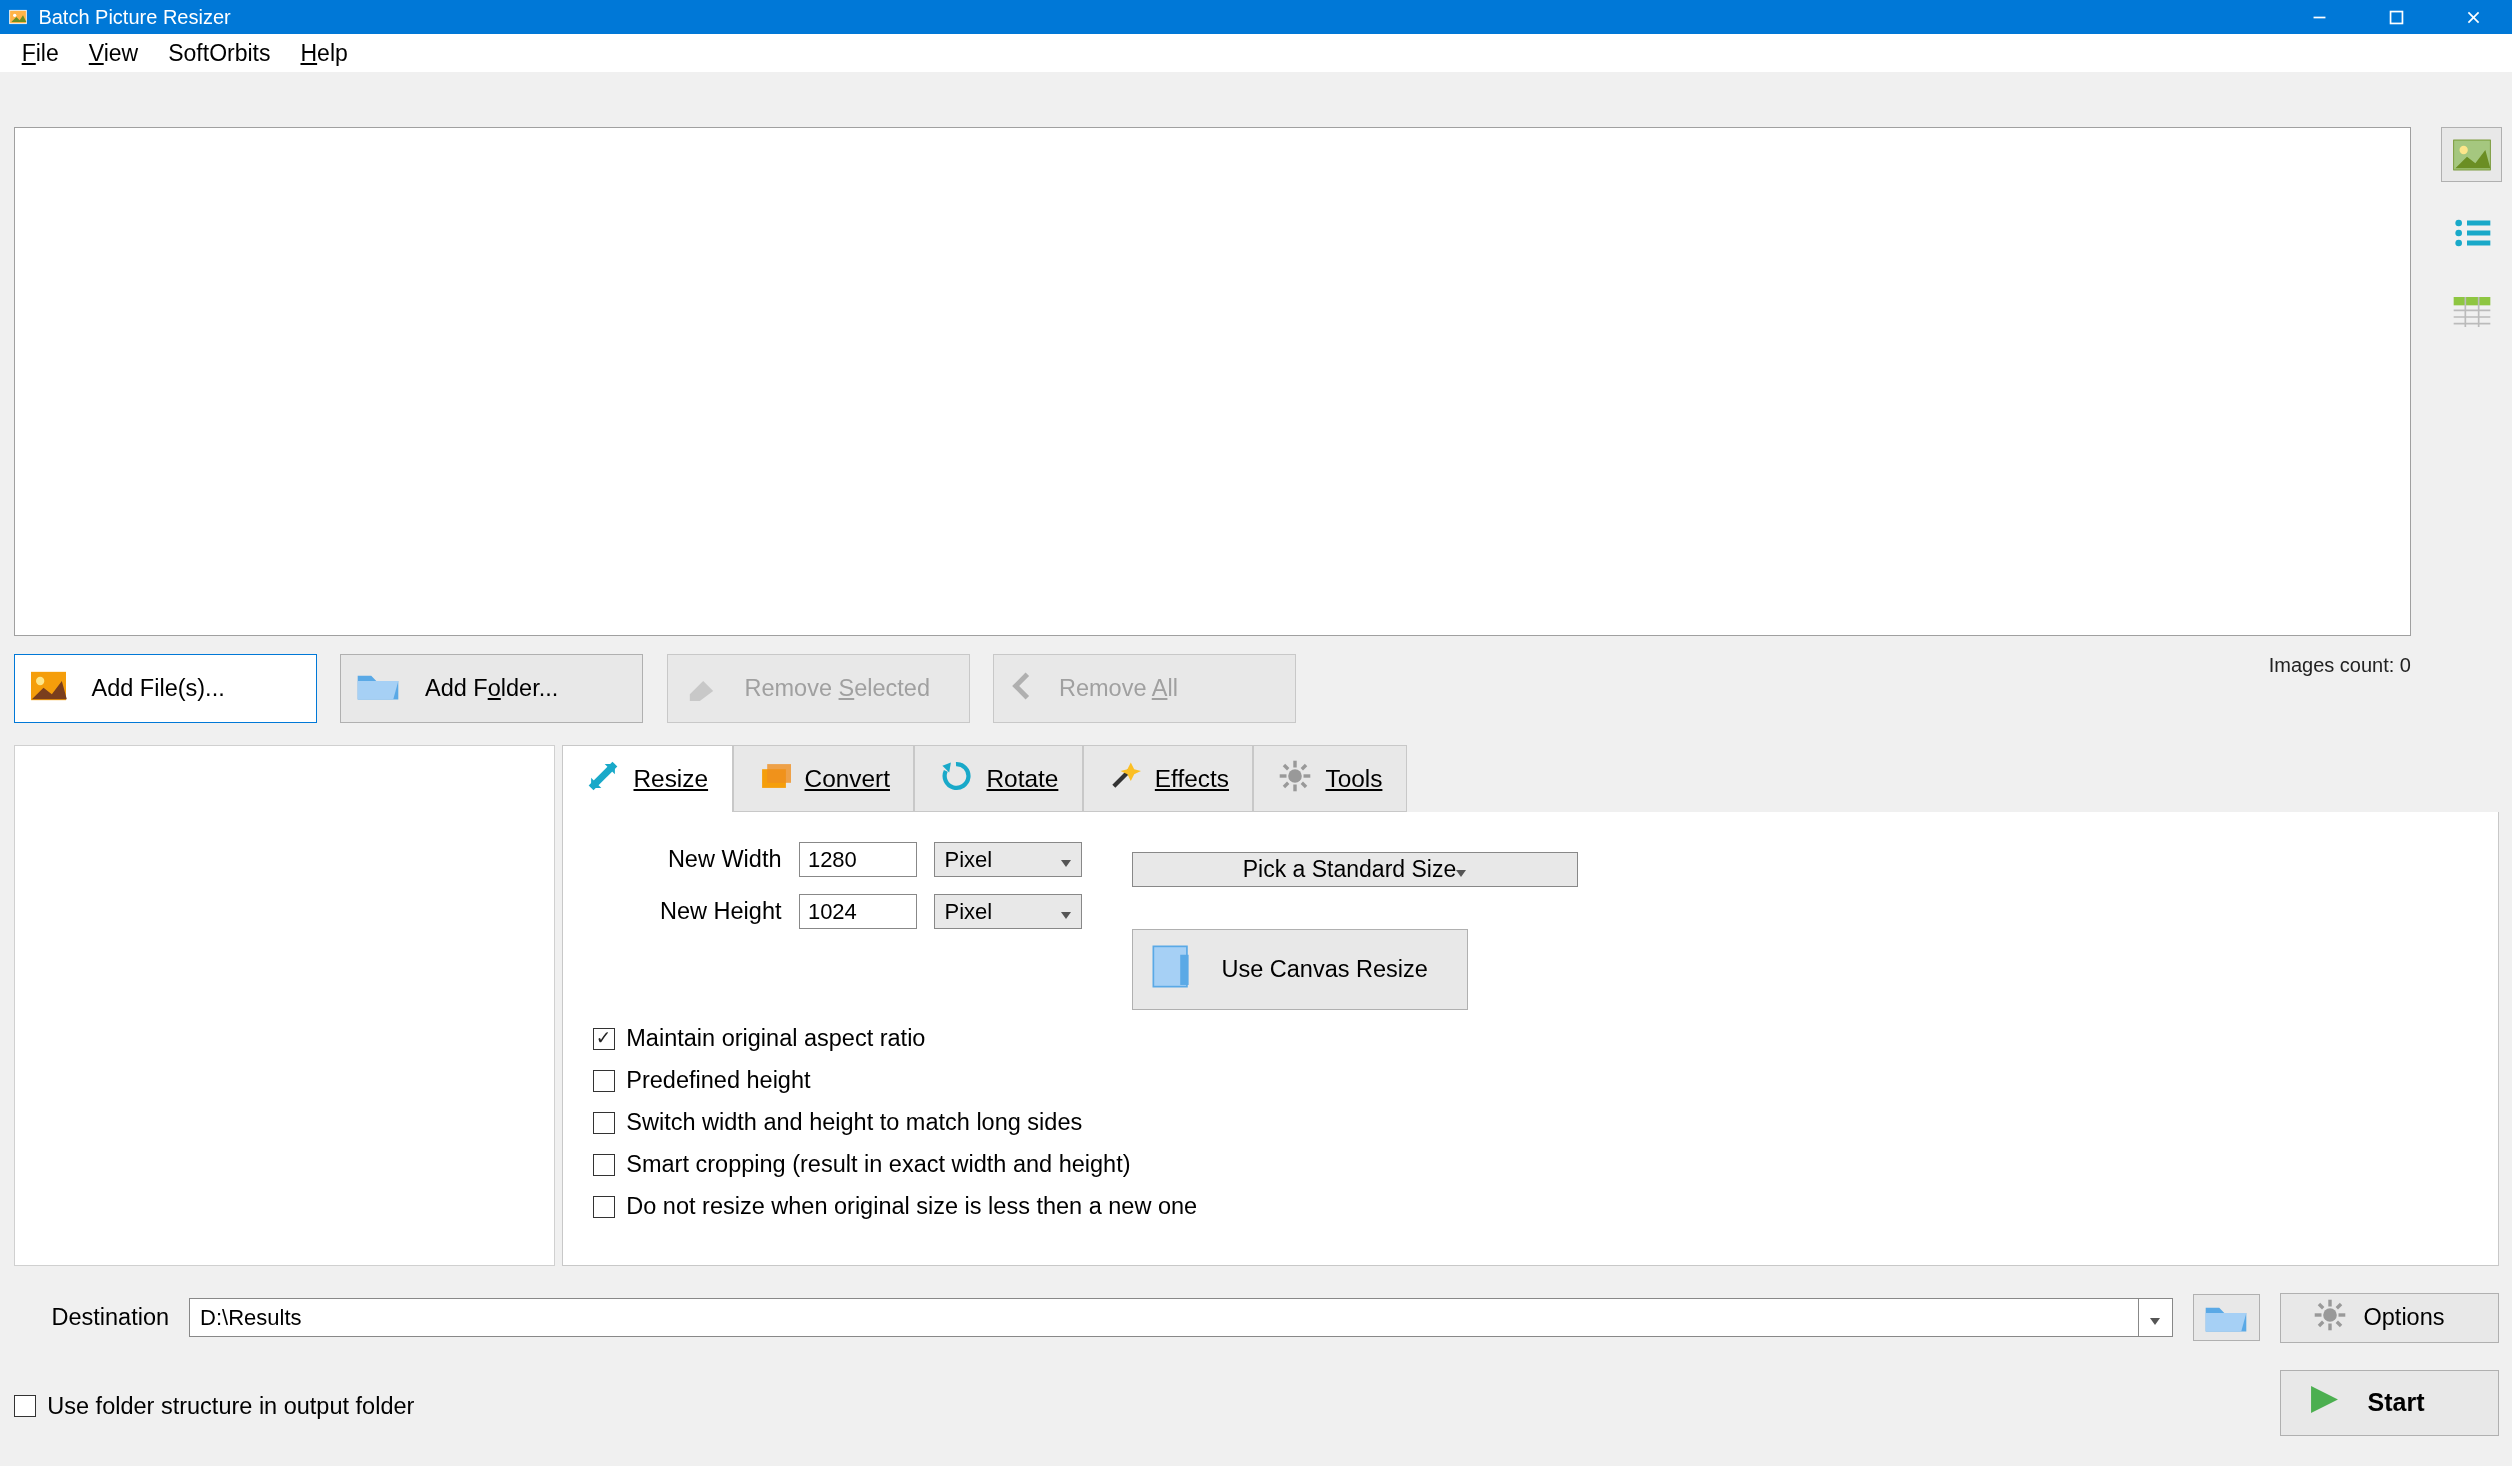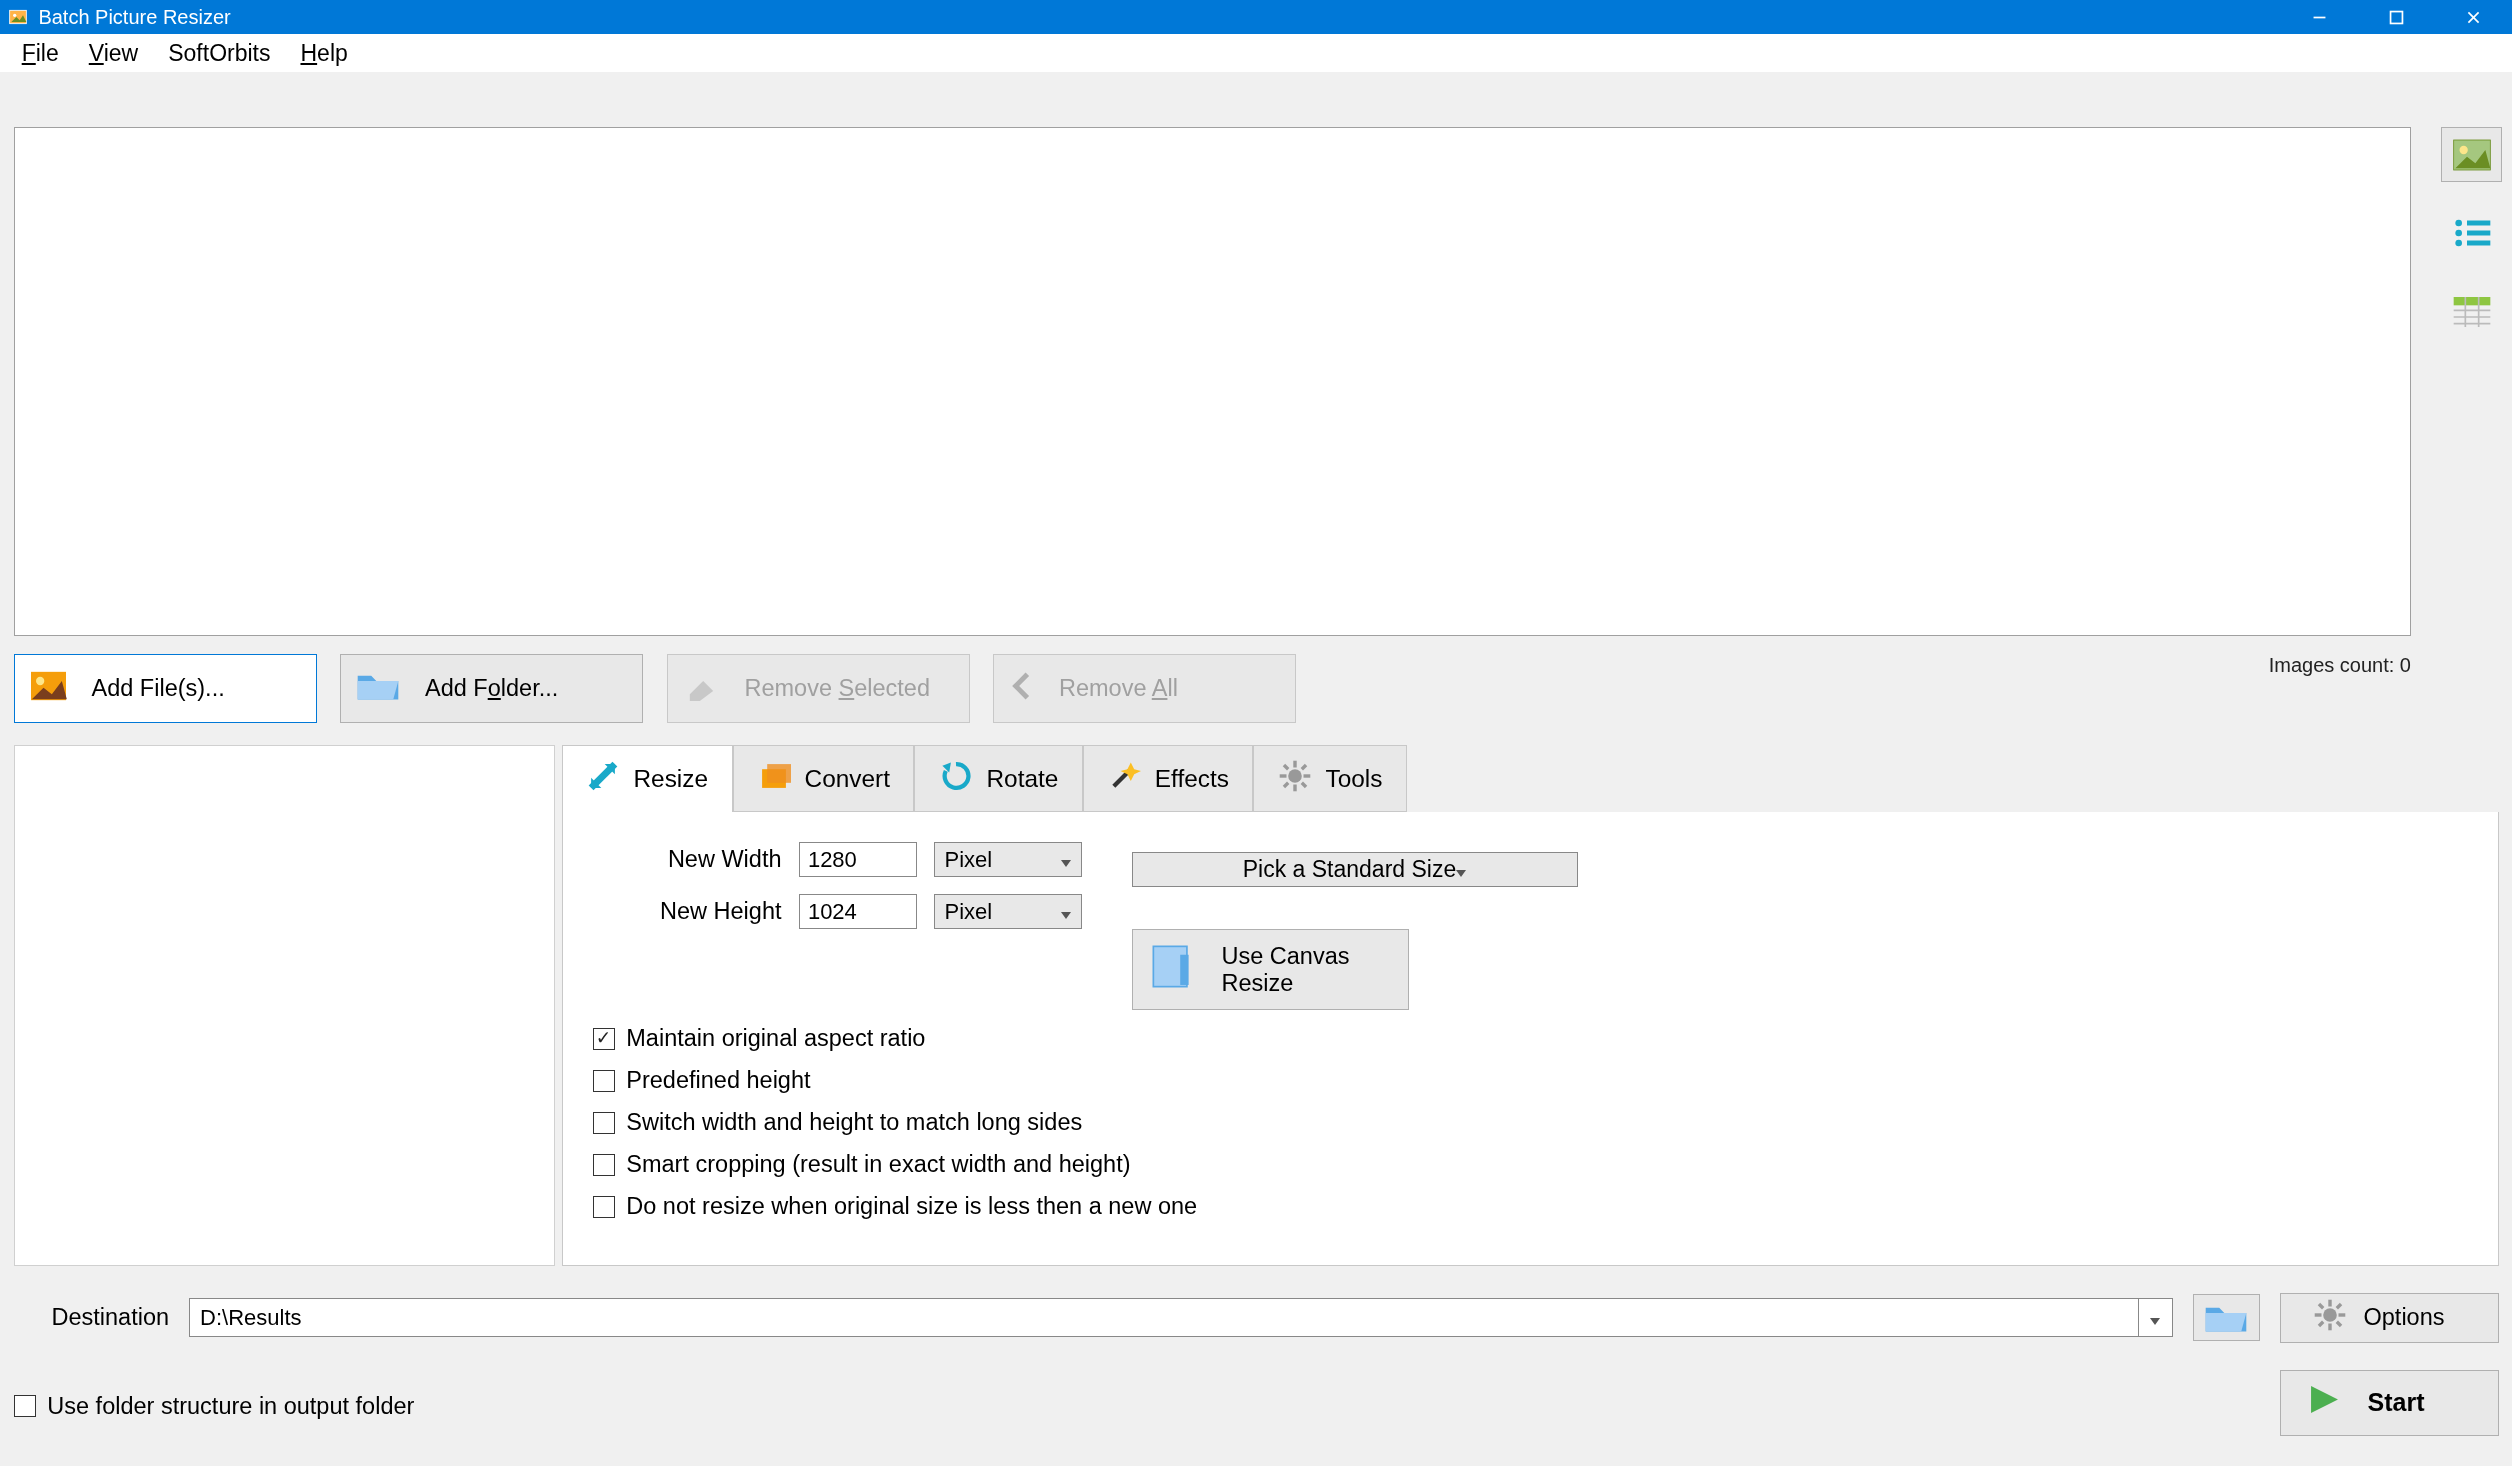--- a/index.html
+++ b/index.html
@@ -33,32 +33,32 @@
 .fbtn.normal { background: #e8e8e8; border: 0.8px solid #b0b0b0; }
 .fbtn.disabled { background: #e8e8e8; border: 0.8px solid #c8c8c8; color: #a0a0a0; }
 .images-count { margin-left: auto; font-size: 20px; color: #222; }
 
 
 .lower { position: absolute; left: 13.5px; top: 673px; right: 13.5px; height: 521px; }
 .lower .left-side { position: absolute; left: 0; top: 0; width: 541px; height: 100%; background: #fff; border: 0.8px solid #d0d0d0; }
 .lower .right-side { position: absolute; left: 548px; top: 0; right: 0; height: 100%; }
 
 
-.tabs { display: flex; height: 67px; }
+.tabs { display: flex; height: 67px; text-decoration: underline; }
 .tab { display: flex; align-items: center; gap: 13.5px; padding: 0 23.5px; font-size: 24.4px; cursor: pointer; border: 0.8px solid #c8c8c8; background: #e8e8e8; }
 .tab.active { background: #fff; border-bottom: none; }
 .tab-panel { background: #fff; border: 0.8px solid #c8c8c8; border-top: none; padding: 30px 30px; height: 454px; }
 
 
 .row { display: flex; align-items: center; gap: 17px; margin-bottom: 17px; font-size: 23.5px; }
 .lbl { width: 189px; text-align: right; }
 input[type=text].val { width: 118px; height: 35px; border: 0.8px solid #888; font-size: 22px; padding: 1.7px 8.4px; }
 .unit-select { width: 148px; height: 35px; border: 0.8px solid #888; background: #e8e8e8; display: flex; align-items: center; justify-content: space-between; padding: 0 10px; font-size: 22px; cursor: pointer; }
 .std-select { width: 446px; height: 35px; border: 0.8px solid #888; background: #e8e8e8; display: flex; align-items: center; justify-content: center; padding: 0 10px; font-size: 23px; cursor: pointer; }
-.canvas-btn { width: 277px; height: 81px; border: 0.8px solid #b0b0b0; background: #e8e8e8; display: flex; align-items: center; gap: 25px; padding: 0 17px; font-size: 23.5px; cursor: pointer; }
+.canvas-btn { width: 336px; height: 81px; border: 0.8px solid #b0b0b0; background: #e8e8e8; display: flex; align-items: center; gap: 25px; padding: 0 17px; font-size: 23.5px; cursor: pointer; }
 
 .chk-row { display: flex; align-items: center; gap: 11.8px; margin-top: 15px; font-size: 23.5px; }
 .chk { width: 22px; height: 22px; border: 1.7px solid #333; display: flex; align-items: center; justify-content: center; cursor: pointer; background: #fff; }
 .chk.checked::after { content: "✓"; font-size: 18.5px; color: #222; line-height: 1; }
 
 
 .bottom { position: absolute; left: 13.5px; right: 13.5px; bottom: 13.5px; height: 160px; }
 .dest-row { display: flex; align-items: center; gap: 20px; font-size: 23.5px; }
 .dest-input-wrap { flex: 1; display: flex; height: 39px; border: 0.8px solid #888; background: #fff; }
 .dest-input { border: none; flex: 1; font-size: 22px; padding: 0 10px; outline: none; }

